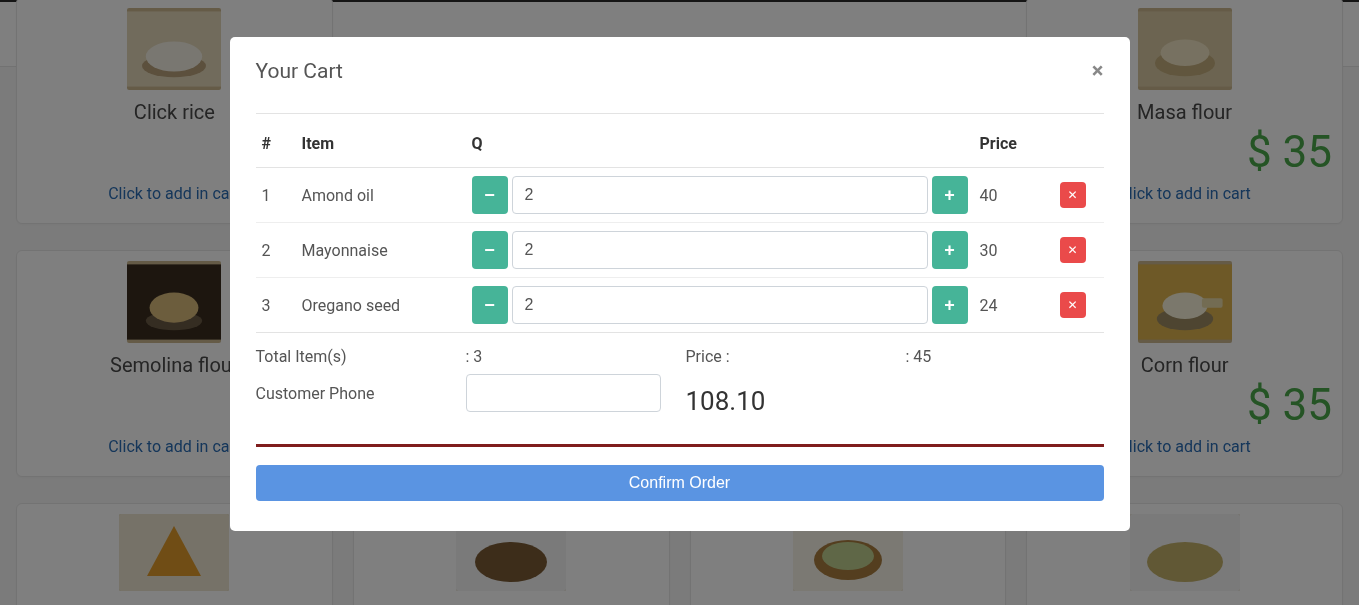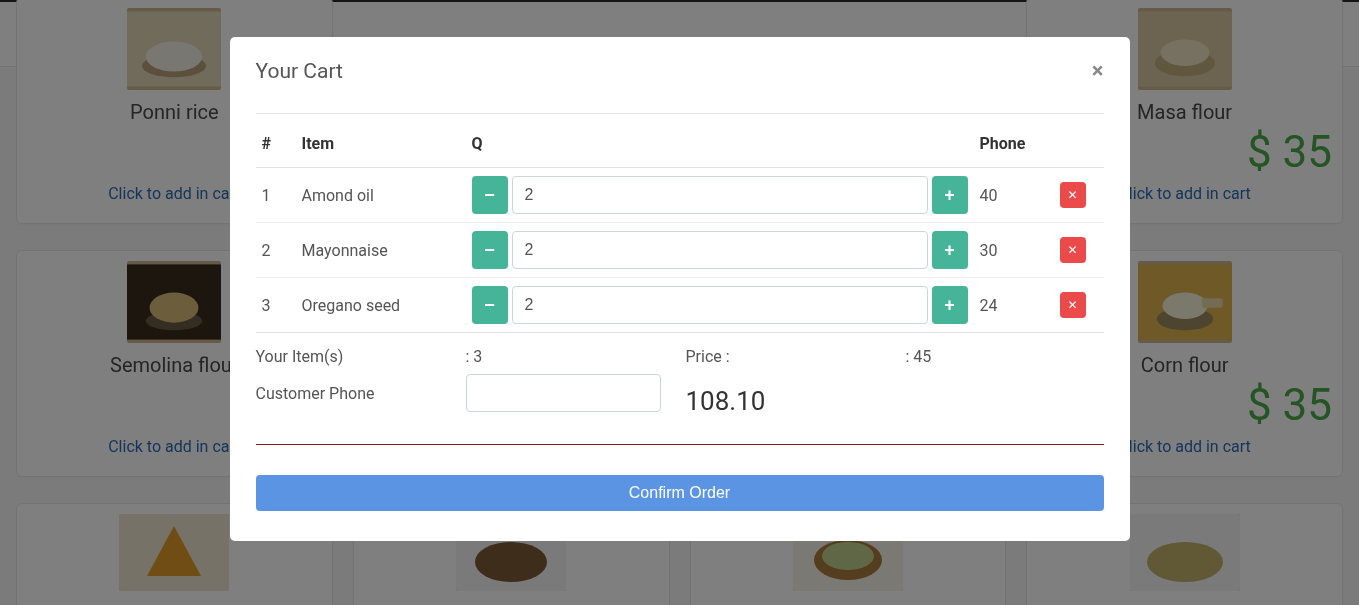--- a/index.html
+++ b/index.html
@@ -32,21 +32,21 @@
   .btn-sq { width:36px; height:38px; border:none; border-radius:4px; color:#fff; font-size:18px; font-weight:700; cursor:pointer; display:flex; align-items:center; justify-content:center; }
   .btn-minus, .btn-plus { background:#46b498; }
   .qty-input { flex:1; height:38px; border:1px solid #ced4da; border-radius:4px; padding:0 12px; font-size:16px; color:#555; }
   .btn-del { width:26px; height:26px; background:#ea4a4a; border:none; border-radius:4px; color:#fff; cursor:pointer; display:flex; align-items:center; justify-content:center; font-size:12px; }
   .summary { display:grid; grid-template-columns: 210px 220px 220px auto; row-gap:4px; margin-top:14px; font-size:16px; color:#555; align-items:center; }
   .summary .lbl { }
   .summary .val { }
   .summary .sep::before { content:": "; }
   .phone-input { width:195px; height:38px; border:1px solid #ced4da; border-radius:4px; padding:0 10px; font-size:15px; }
   .gross-val { font-size:26px; color:#333; font-weight:400; margin-top:16px; }
-  .confirm-row { margin-top:28px; border-top:1px solid #7f1d1d; padding-top:30px; }
+  .confirm-row { margin-top:28px; border-top:3px solid #7f1d1d; padding-top:18px; }
   .btn-confirm { width:100%; height:36px; background:#5a94e2; border:none; border-radius:4px; color:#fff; font-size:16px; font-weight:500; cursor:pointer; }
   .col-num { width:40px; }
   .col-item { width:170px; }
   .col-price { width:80px; }
   .col-del { width:50px; text-align:right; }
   
   .imgbox svg { width:100%; height:100%; }
   
   .grid-section { margin-top:0; }
   .row-space { height:26px; }
@@ -77,21 +77,21 @@
 
   <div class="grid grid-section" style="margin-top:-70px;">
     <div class="card">
       <div class="imgbox">
           <svg viewBox="0 0 100 80">
             <rect width="100" height="80" fill="#e2d6b8"></rect>
             <ellipse cx="50" cy="58" rx="34" ry="12" fill="#b8a07a"></ellipse>
             <ellipse cx="50" cy="48" rx="30" ry="16" fill="#f2eee2"></ellipse>
           </svg>
         </div>
-      <div class="pname">Ponni rice</div>
+      <div class="pname">Click rice</div>
       <div class="price">$ 45</div>
       <div class="add">Click to add in cart</div>
     </div>
     <div class="card" style="visibility:hidden;"></div>
     <div class="card" style="visibility:hidden;"></div>
     <div class="card">
       <div class="imgbox">
           <svg viewBox="0 0 100 80">
             <rect width="100" height="80" fill="#d8c9a3"></rect>
             <ellipse cx="50" cy="55" rx="32" ry="14" fill="#c3ad7d"></ellipse>
@@ -182,21 +182,21 @@
     <div class="modal-title">Your Cart</div>
     <div class="close">×</div>
   </div>
 
   <table class="cart">
     <thead>
       <tr>
         <th class="col-num">#</th>
         <th class="col-item">Item</th>
         <th>Q</th>
-        <th class="col-price">Phone</th>
+        <th class="col-price">Price</th>
         <th class="col-del"></th>
       </tr>
     </thead>
     <tbody>
       <tr>
         <td>1</td>
         <td>Amond oil</td>
         <td>
           <div class="qty-cell">
             <button class="btn-sq btn-minus">
@@ -254,21 +254,21 @@
         <td class="col-del">
             <button class="btn-del">
               <span>✕</span>
             </button>
           </td>
       </tr>
     </tbody>
   </table>
 
   <div class="summary">
-    <div class="lbl">Your Item(s)</div>
+    <div class="lbl">Total Item(s)</div>
     <div class="val"><span class="sep"></span><span>3</span></div>
     <div class="lbl">Price :</div>
     <div class="val"><span class="sep"></span><span>45</span></div>
 
     <div class="lbl">Customer Phone</div>
     <div><input class="phone-input" style=""></div>
     <div class="gross-val">108.10</div>
   </div>
 
   <div class="confirm-row">

